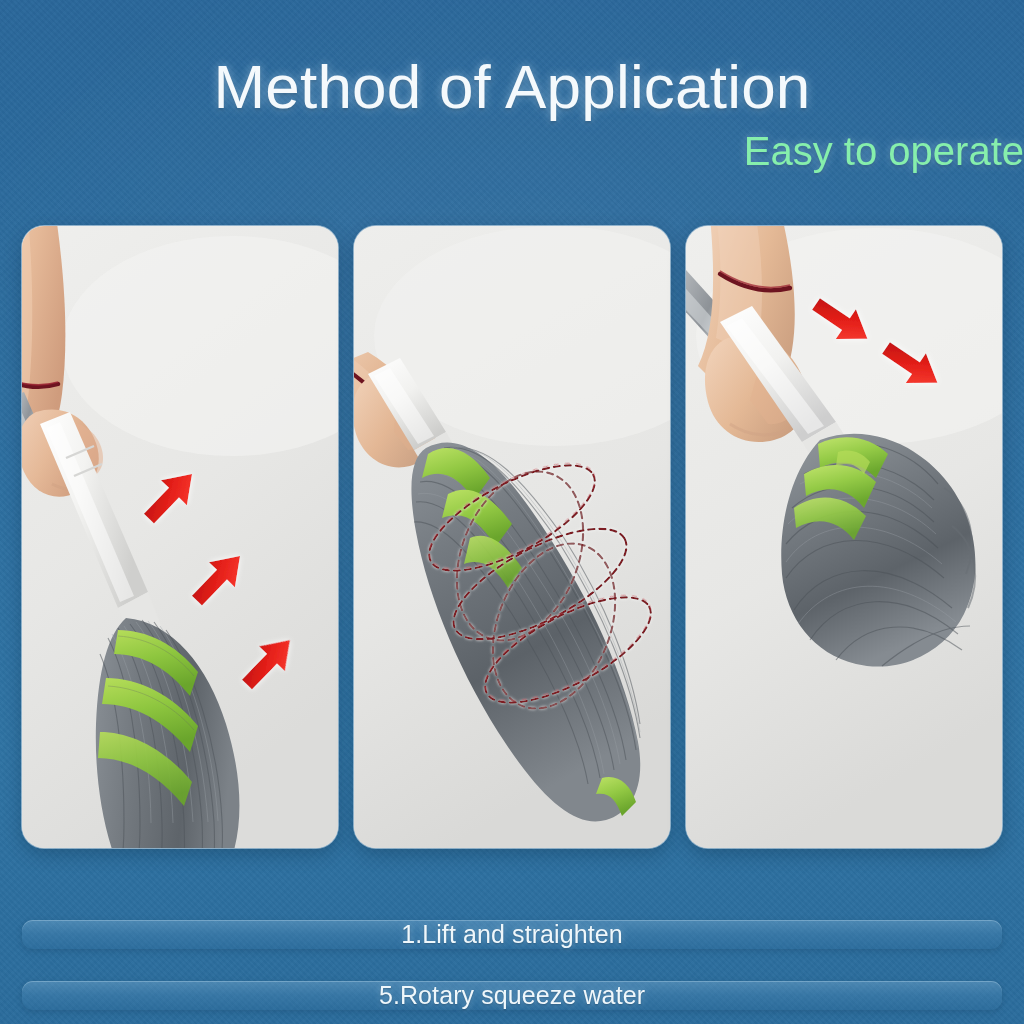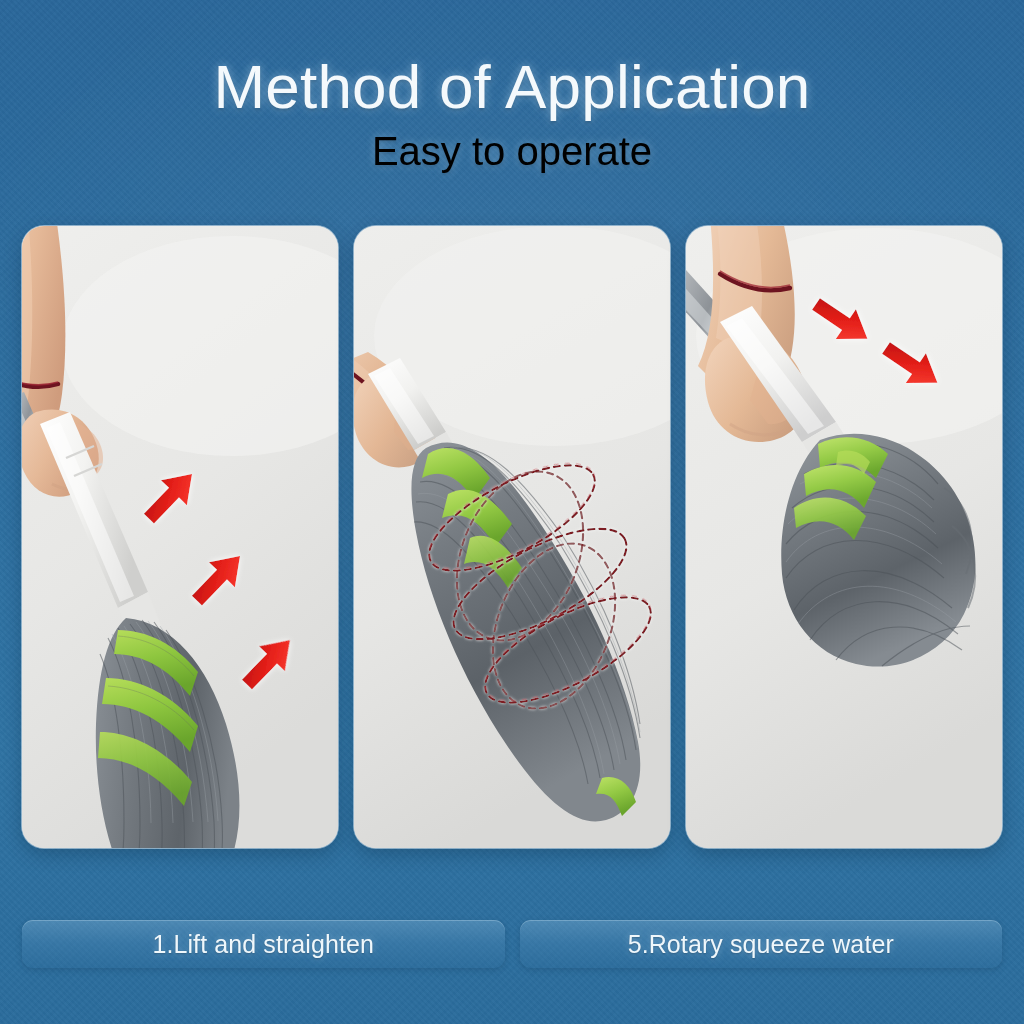--- a/index.html
+++ b/index.html
@@ -41,22 +41,23 @@
     font-weight: 400;
     letter-spacing: .2px;
     color: #f4f9fc;
     text-shadow: 0 0 10px rgba(180,215,240,.55), 0 2px 3px rgba(10,40,65,.35);
     line-height: 1.05;
   }
   #subtitle {
     margin: 10px 0 0 0;
     font-size: 40px;
     font-weight: 400;
-    color: #000000;
+    color: #86efac;
     text-shadow: 0 0 8px rgba(175,212,238,.5), 0 2px 3px rgba(10,40,65,.3);
+    text-align: right;
   }
 
   
   #panels {
     position: absolute;
     top: 226px; left: 22px;
     width: 980px; height: 622px;
     display: flex;
     gap: 16px;
     z-index: 4;
@@ -70,22 +71,23 @@
     box-shadow: 0 0 0 1px rgba(225,238,248,.55), 0 6px 18px rgba(8,35,60,.30);
   }
   .panel .photo { position: absolute; inset: 0; display: block; }
 
   
   #captions {
     position: absolute;
     top: 920px; left: 22px;
     width: 980px; height: 48px;
     display: flex;
-    gap: 15px;
+    gap: 32px;
     z-index: 5;
+    flex-direction: column;
   }
   .caption {
     flex: 1 1 0;
     position: relative;
     border-radius: 11px;
     background: linear-gradient(180deg, rgba(116,168,205,.46) 0%, rgba(72,133,178,.40) 48%, rgba(47,109,156,.30) 100%);
     box-shadow: inset 0 1px 0 rgba(202,229,246,.30), 0 2px 6px rgba(12,44,72,.22);
     display: flex;
     align-items: center;
     justify-content: center;

